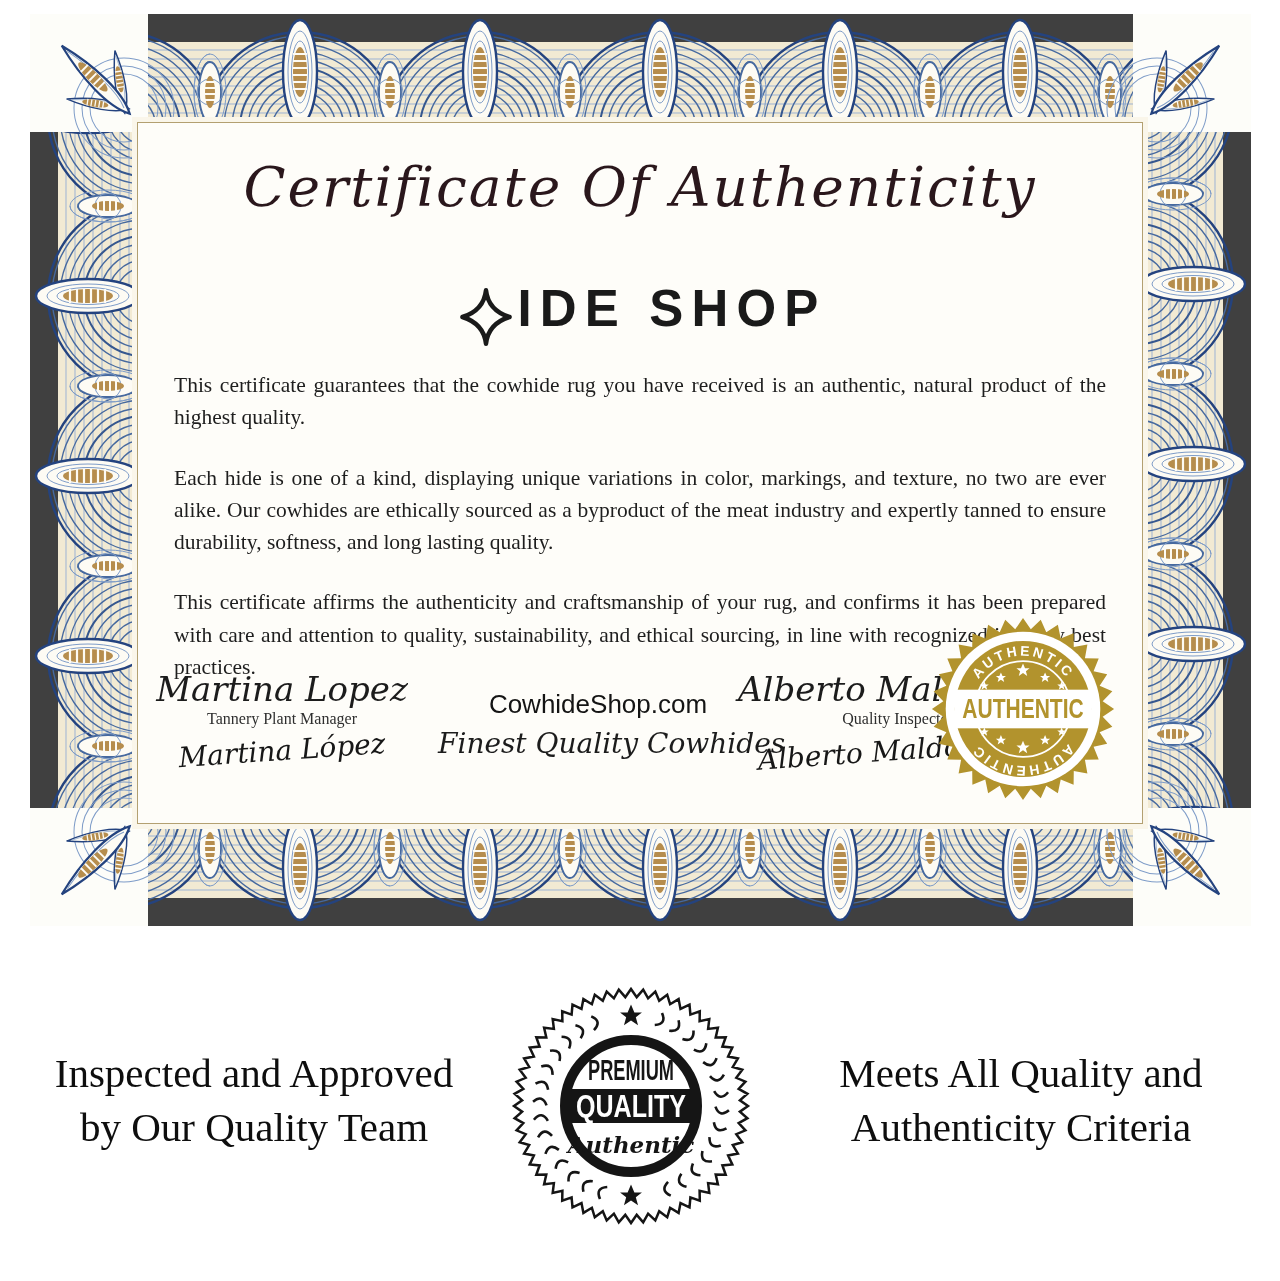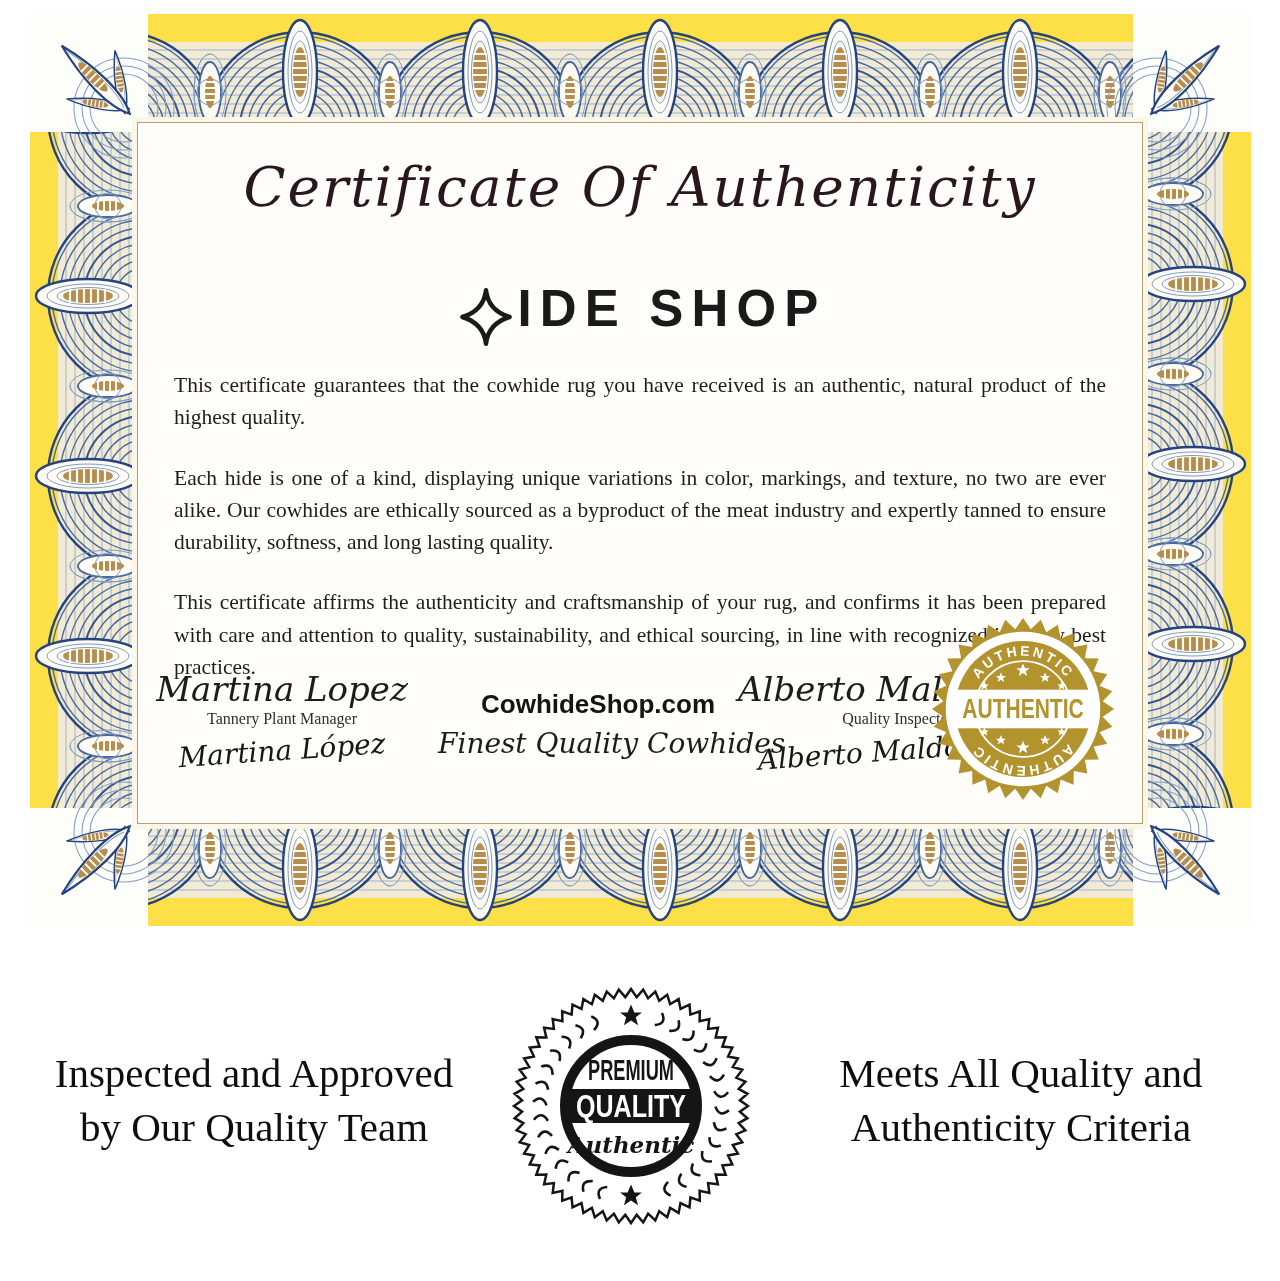--- a/index.html
+++ b/index.html
@@ -1,21 +1,21 @@
 <!DOCTYPE html>
 <html><head>
 <meta charset="utf-8">
 <style>
   * { margin:0; padding:0; box-sizing:border-box; }
   html,body { width:1280px; height:1281px; background:#ffffff; overflow:hidden;
               font-family:"Liberation Serif", serif; }
   .stage { position:relative; width:1280px; height:1281px; background:#ffffff; }
 
   
-  .cert { position:absolute; left:30px; top:14px; width:1221px; height:912px; background:#fde047; }
+  .cert { position:absolute; left:30px; top:14px; width:1221px; height:912px; background:#404040; }
   .border-svg { position:absolute; left:0; top:0; width:1221px; height:912px; }
 
   .panel { position:absolute; left:107px; top:108px; width:1006px; height:702px;
            background:#fefdf9; border:1px solid #b3a071;
            box-shadow:0 0 0 5px #faf6ea; }
 
   .title { position:absolute; top:32px; left:0; width:100%; text-align:center;
            font-family:"DejaVu Serif", serif; font-style:italic; font-weight:500;
            font-size:55px; letter-spacing:2px; color:#2a171c; }
 
@@ -30,21 +30,21 @@
   .paras p { margin-bottom:28px; }
 
   .sig-name { font-family:"DejaVu Serif", serif; font-style:italic; font-size:34px; color:#1c1c1c; white-space:nowrap; }
   .sig-role { font-size:16px; color:#2e2e2e; margin-top:1px; }
   .sig-hand { font-family:"DejaVu Serif", serif; font-style:italic; font-size:28px;
               color:#171717; transform:rotate(-4deg); margin-top:6px; white-space:nowrap; }
   .col { position:absolute; text-align:center; }
   .col-manager   { left:4px;  top:546px; width:280px; }
   .col-company   { left:300px; top:566px; width:320px; }
   .col-inspector { left:600px; top:546px; width:320px; }
-  .site   { font-family:"Liberation Sans", sans-serif; font-weight:700; font-size:26px; color:#141414; }
+  .site   { font-family:"Liberation Sans", sans-serif; font-weight:400; font-size:26px; color:#141414; }
   .tagline{ font-family:"DejaVu Serif", serif; font-style:italic; font-size:28px; color:#1c1c1c; margin-top:7px; white-space:nowrap; }
 
   .seal { position:absolute; left:793px; top:494px; width:184px; height:184px; }
 
   
   .foot-text { position:absolute; font-size:41px; line-height:1.32; color:#0e0e0e;
                text-align:center; font-family:"Liberation Serif", serif; }
   .foot-left  { left:28px;  top:1046px; width:452px; }
   .foot-right { left:798px; top:1046px; width:446px; }
   .badge { position:absolute; left:511px; top:986px; width:240px; height:240px; }

